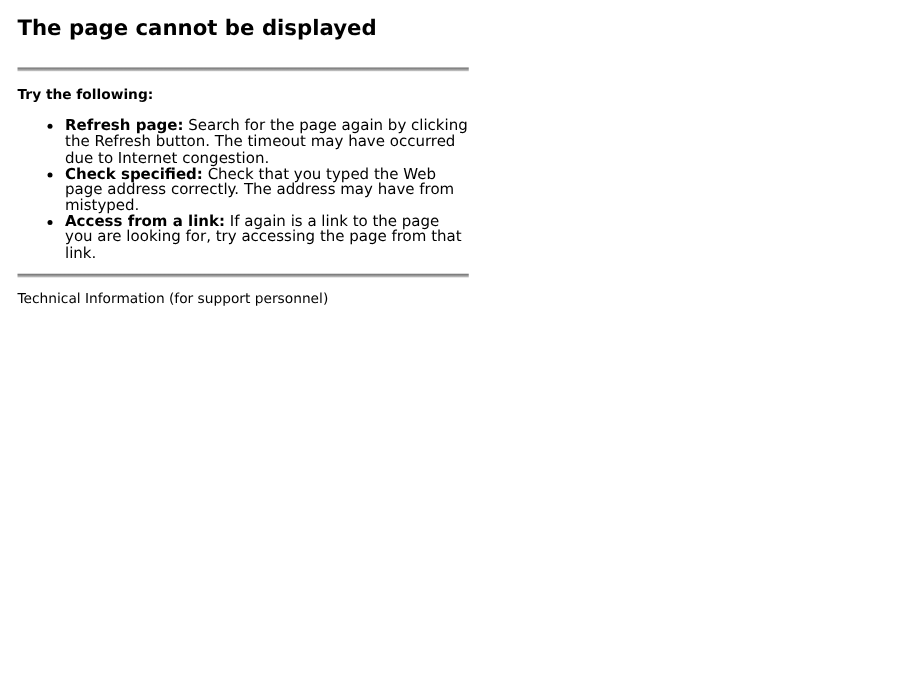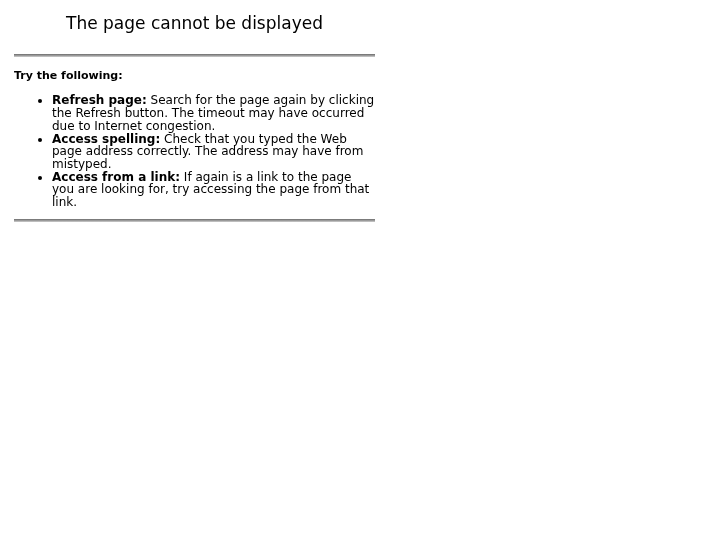--- a/index.html
+++ b/index.html
@@ -15,25 +15,24 @@
     background: #ffffff;
     overflow: hidden;
     box-sizing: border-box;
     padding: 13px 0 0 14px;
   }
   .content {
     width: 361px;
   }
   h1.title {
     font-size: 17px;
-    font-weight: 400;
+    font-weight: 700;
     margin: 0 0 21px 0;
     line-height: 1.2;
     letter-spacing: 0;
-    text-align: center;
   }
   .para {
     font-size: 11px;
     line-height: 13px;
     margin: 0 0 13px 0;
   }
   .para b, .heading-bold, li b {
     font-weight: bold;
   }
   hr.rule {
@@ -71,22 +70,23 @@
 
     <h1 class="title">The page cannot be displayed</h1>
 
 
     <hr class="rule">
 
     <p class="heading-bold">Try the following:</p>
 
     <ul class="bullets">
       <li><b>Refresh page:</b> <span>Search for the page again by clicking the Refresh button. The timeout may have occurred due to Internet congestion.</span></li>
-      <li><b>Access spelling:</b> <span>Check that you typed the Web page address correctly. The address may have from mistyped.</span></li>
+      <li><b>Check specified:</b> <span>Check that you typed the Web page address correctly. The address may have from mistyped.</span></li>
       <li><b>Access from a link:</b> <span>If again is a link to the page you are looking for, try accessing the page from that link.</span></li>
     </ul>
 
     <hr class="rule">
 
+    <p class="heading-plain">Technical Information (for support personnel)</p>
 
 
   </div>
 </div>
 
 </body></html>

